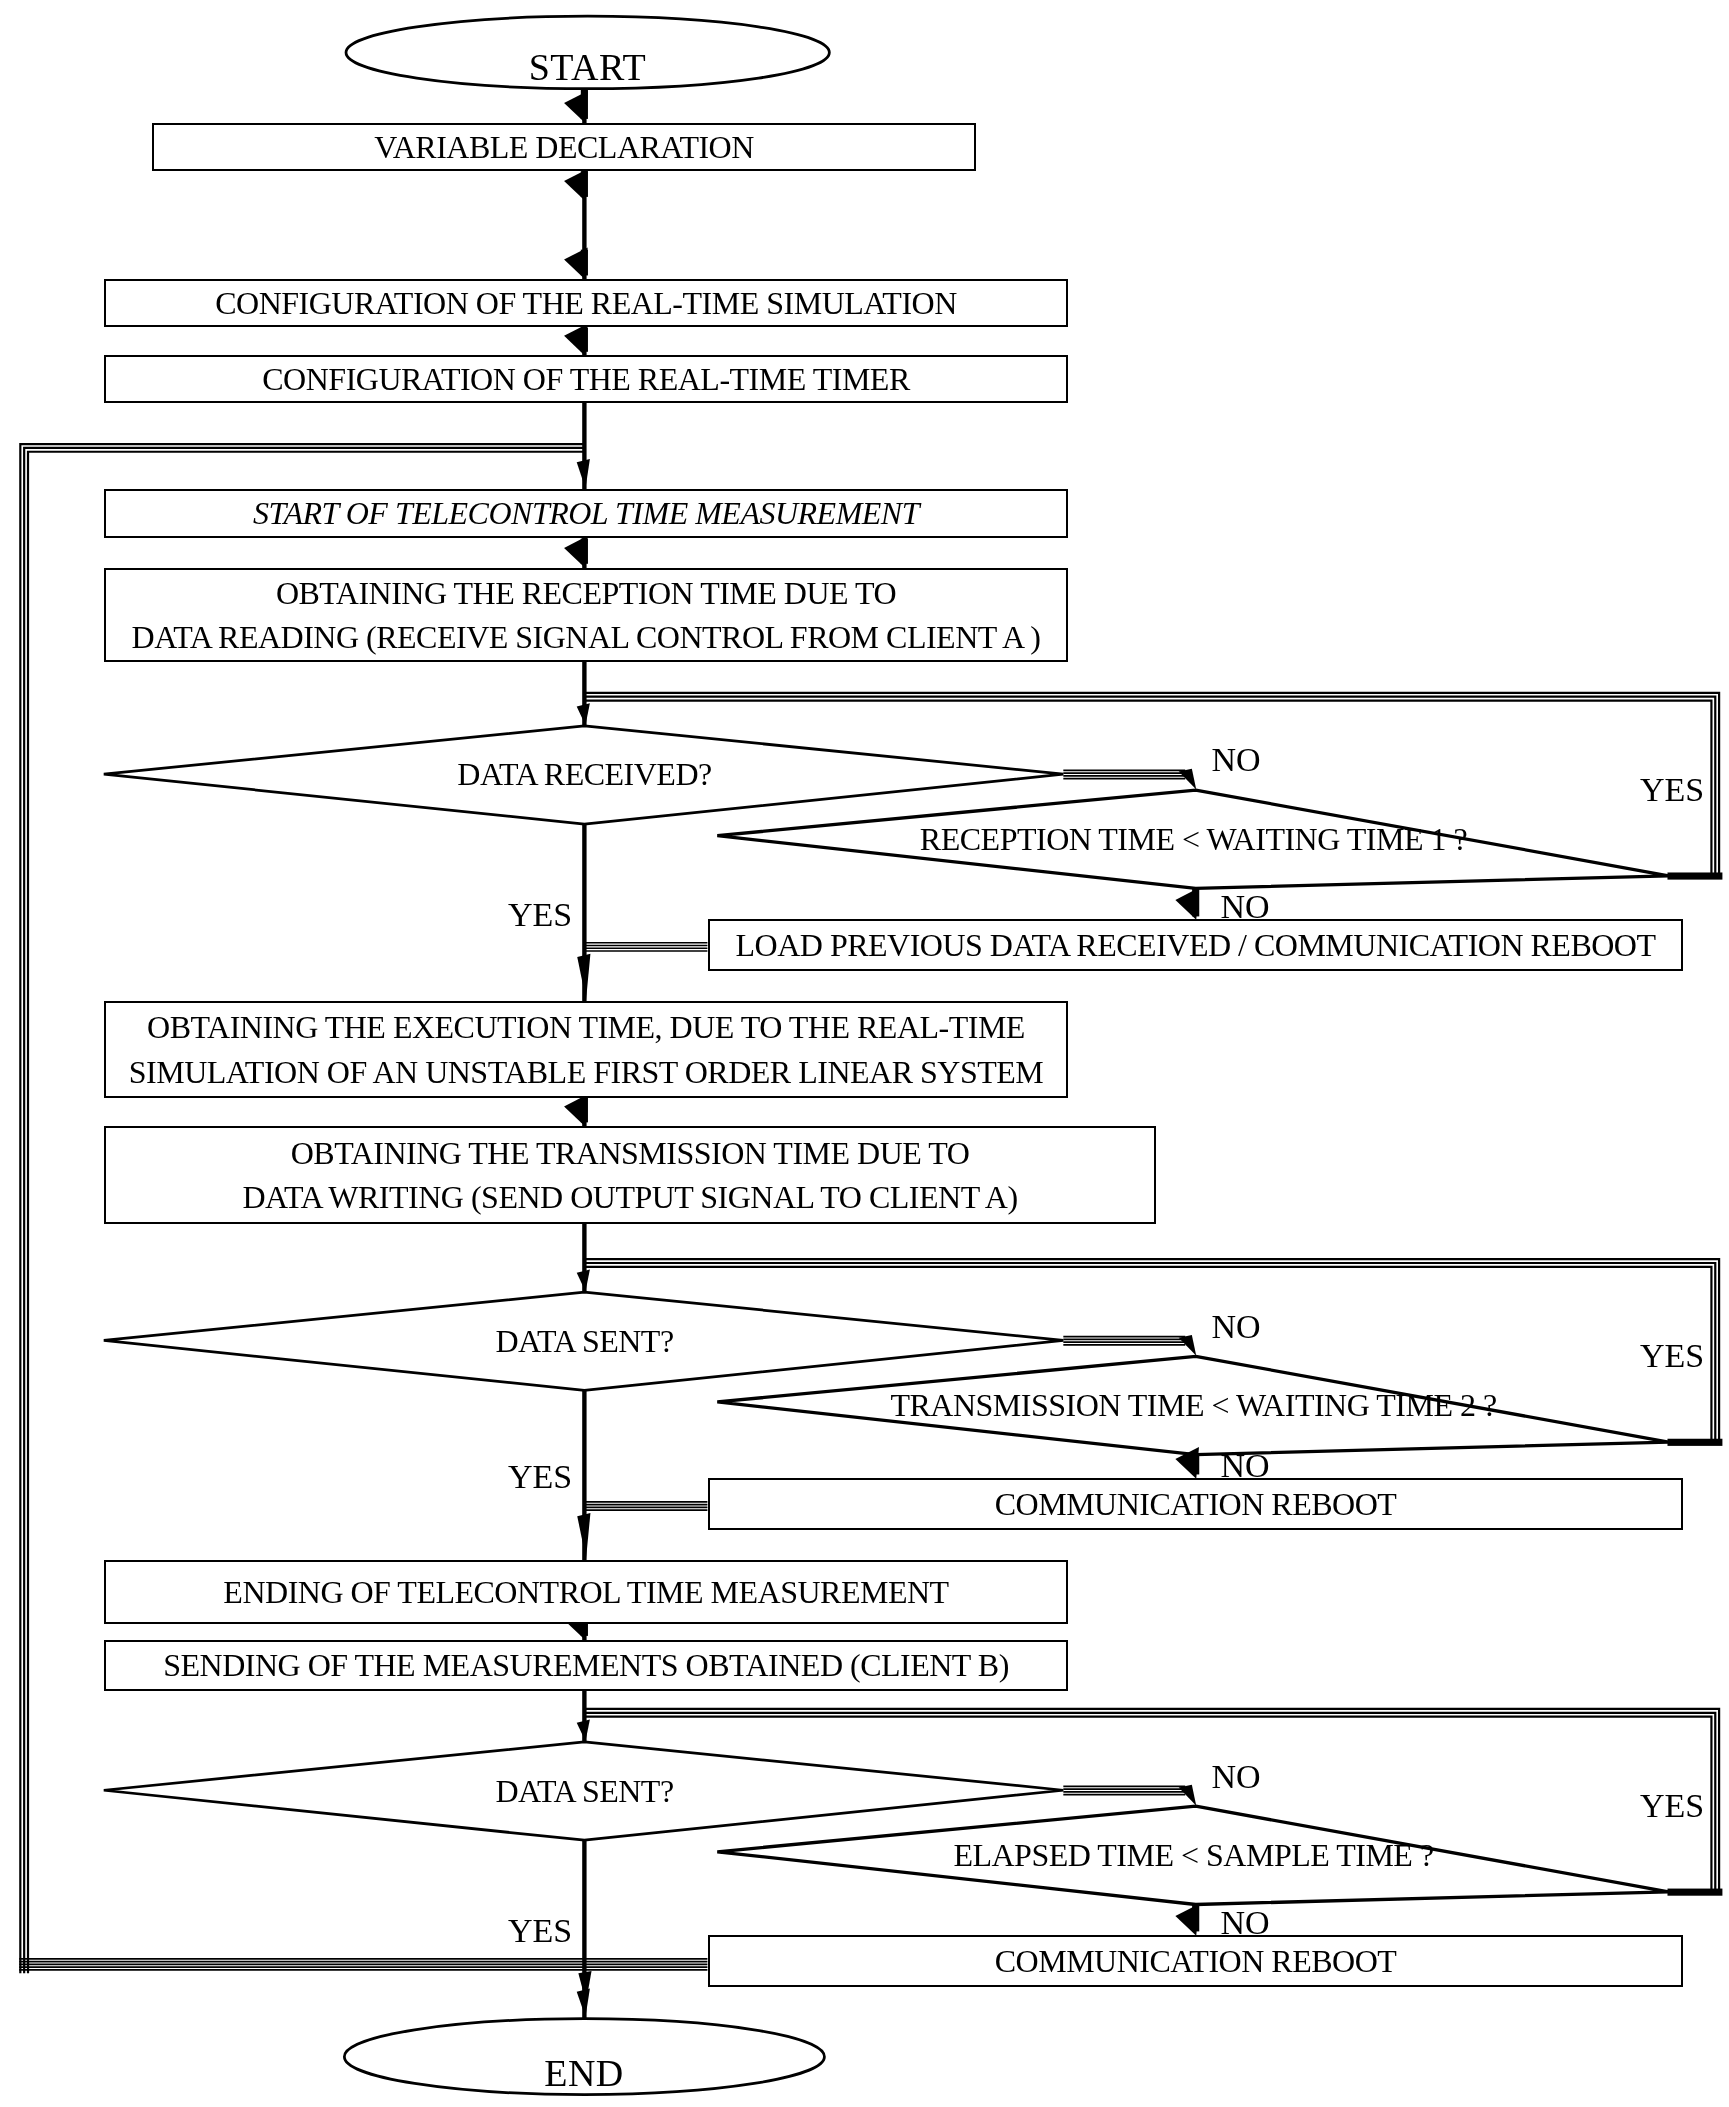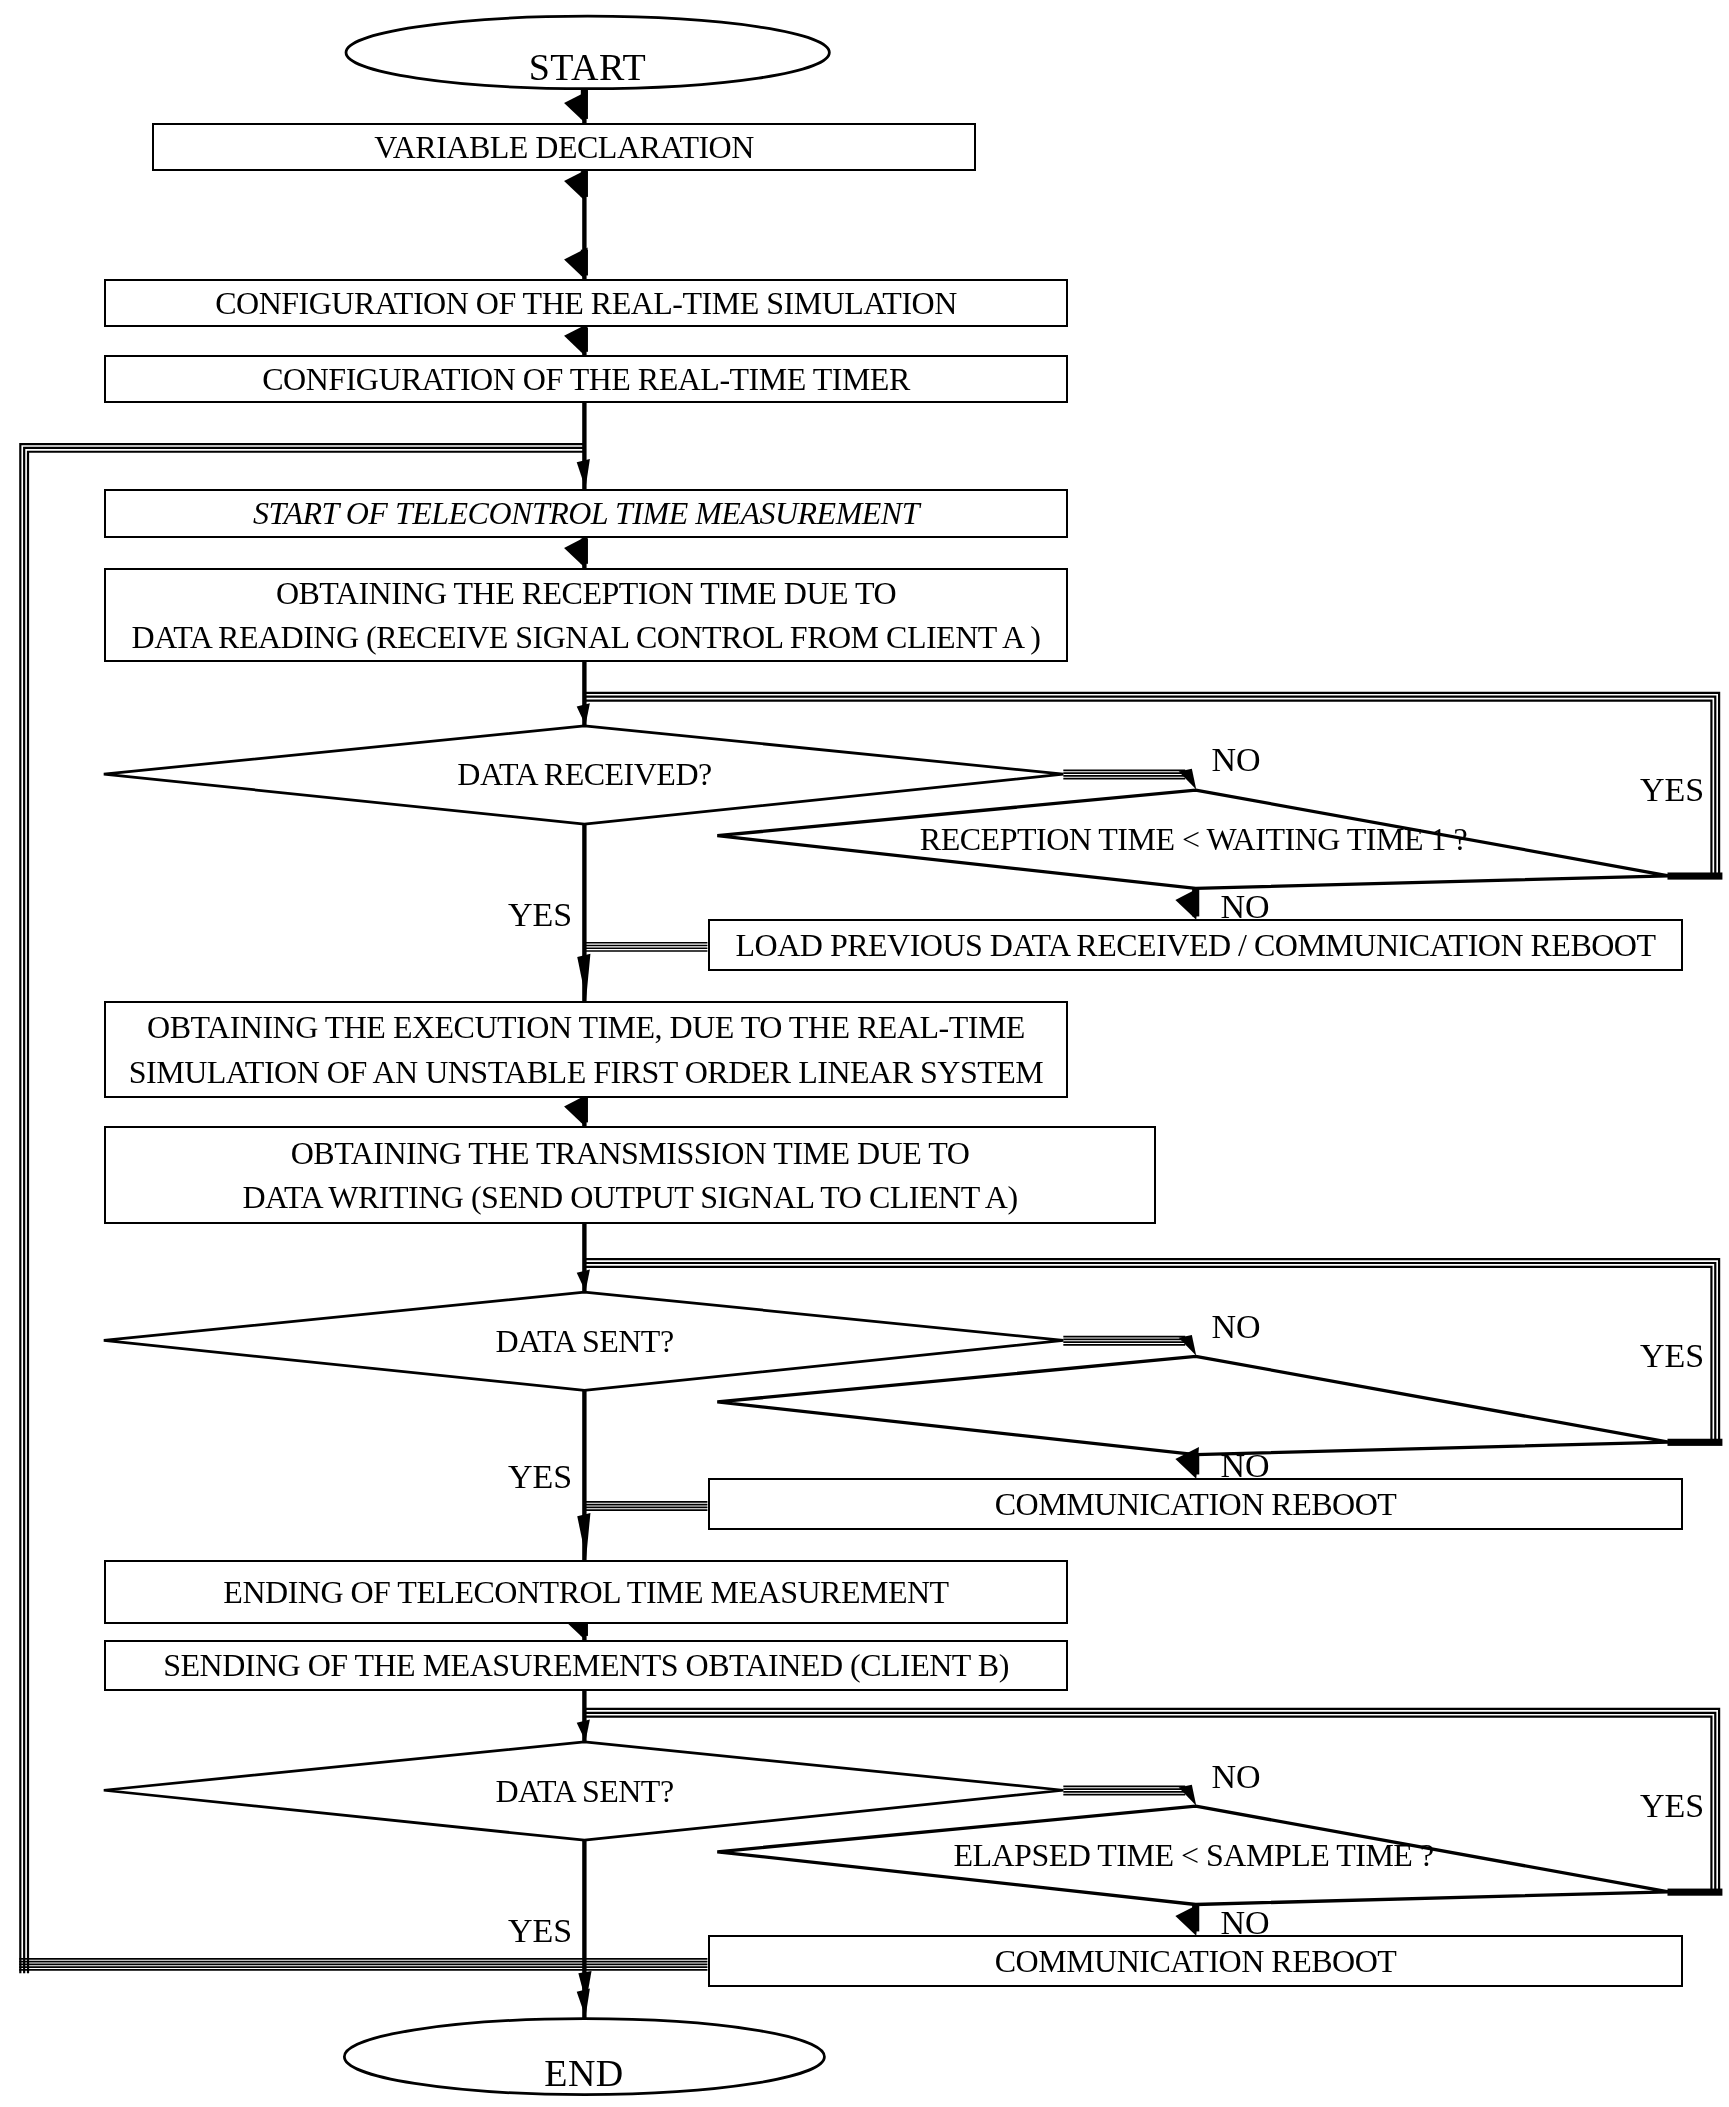--- a/index.html
+++ b/index.html
@@ -212,20 +212,23 @@
 
   <div class="dtext" style="left:200px;top:747px;width:769px;height:55px;">
     <span>DATA RECEIVED?</span>
   </div>
   <div class="dtext" style="left:754px;top:812px;width:879px;height:55px;">
     <span>RECEPTION TIME &lt; WAITING TIME 1 ?</span>
   </div>
   <div class="dtext" style="left:200px;top:1314px;width:769px;height:55px;">
     <span>DATA SENT?</span>
   </div>
+  <div class="dtext" style="left:754px;top:1378px;width:879px;height:55px;">
+    <span>TRANSMISSION TIME &lt; WAITING TIME 2 ?</span>
+  </div>
   <div class="dtext" style="left:200px;top:1764px;width:769px;height:55px;">
     <span>DATA SENT?</span>
   </div>
   <div class="dtext" style="left:754px;top:1828px;width:879px;height:55px;">
     <span>ELAPSED TIME &lt; SAMPLE TIME ?</span>
   </div>
 
   <div class="lab" style="left:1192px;top:738px;width:88px;height:44px;">
     <span>NO</span>
   </div>

